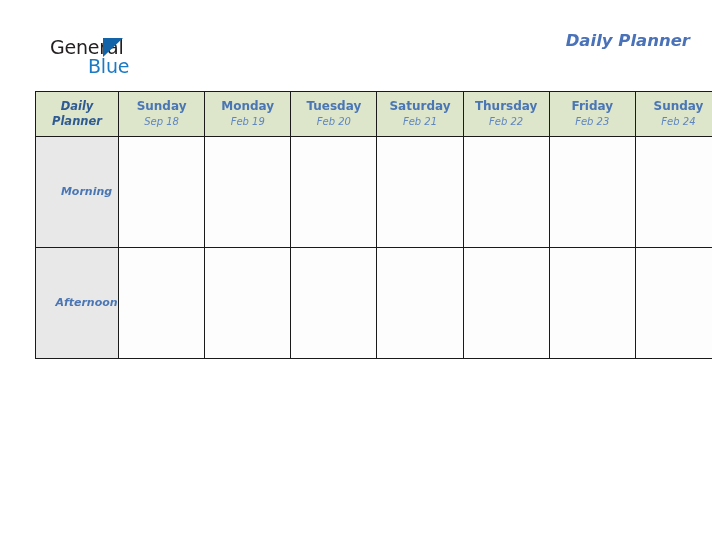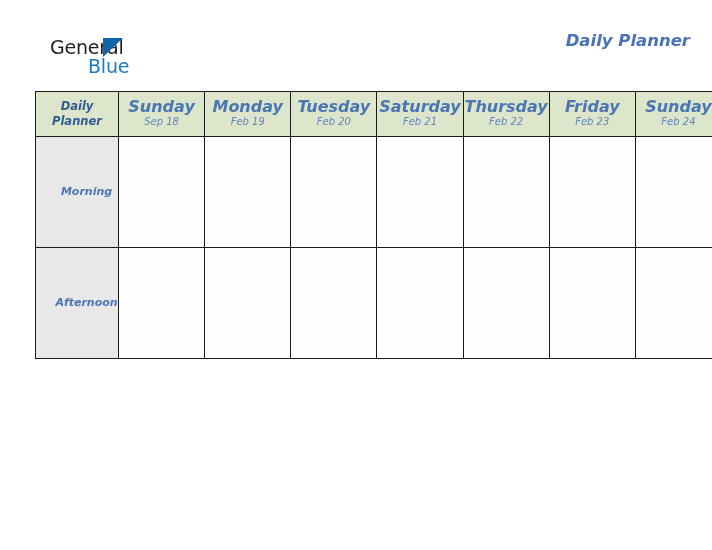--- a/index.html
+++ b/index.html
@@ -120,23 +120,22 @@
     font-weight: bold;
     font-size: 11.5px;
     color: #2f5b93;
     line-height: 15px;
   }
   .corner-label span {
     display: block;
   }
   .day-name {
     font-family: "DejaVu Sans", sans-serif;
-    font-style: italic;
-    font-weight: bold;
-    font-size: 16px;
+    font-weight: bold;
+    font-size: 12px;
     color: #4a76b4;
     line-height: 15px;
     display: block;
   }
   .day-date {
     font-family: "DejaVu Sans", sans-serif;
     font-style: italic;
     font-weight: normal;
     font-size: 10px;
     color: #5e86c0;

